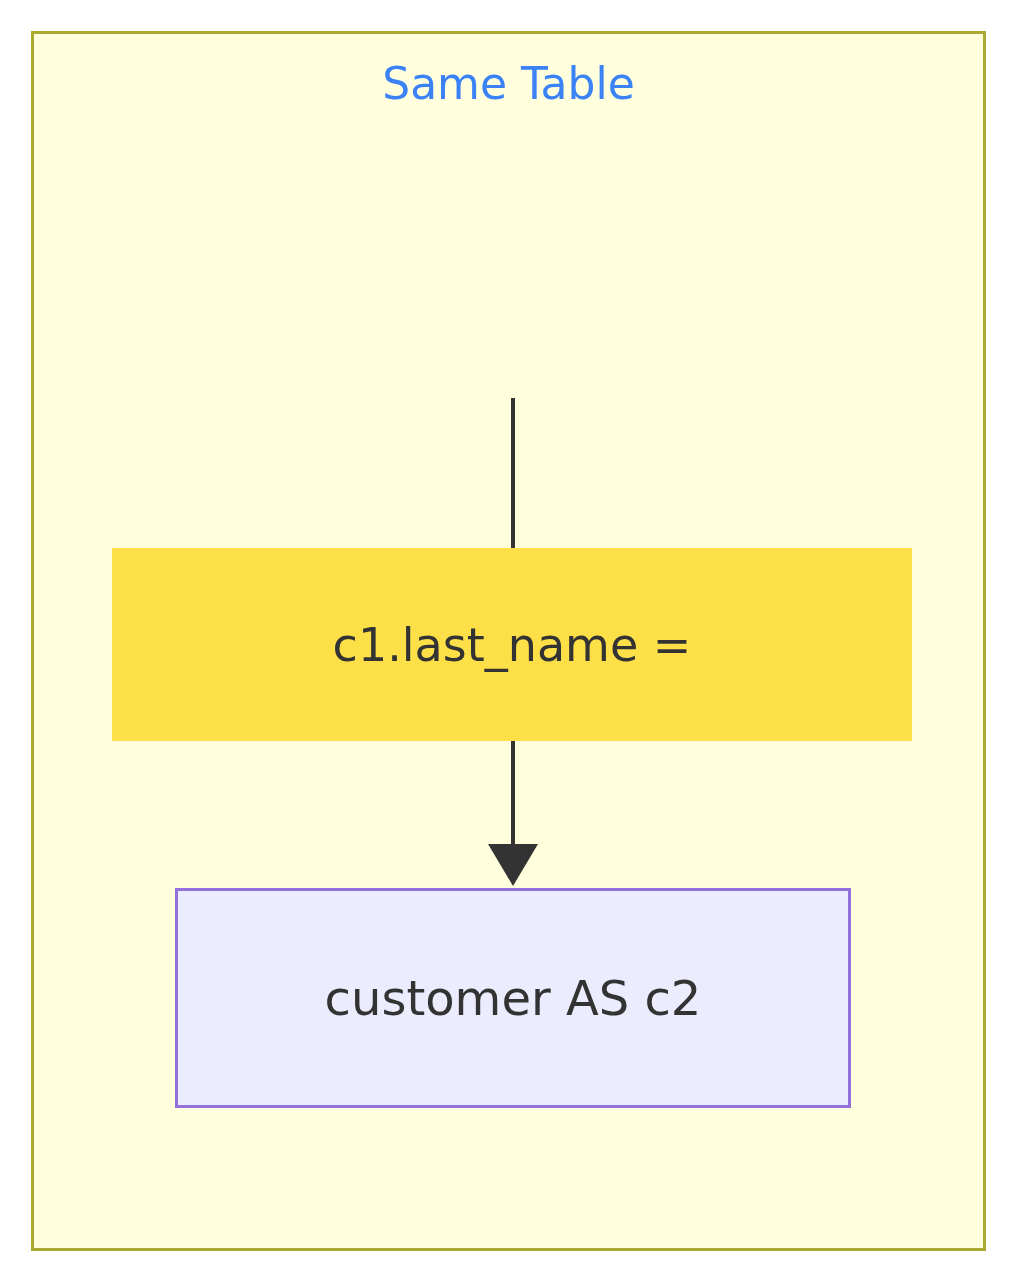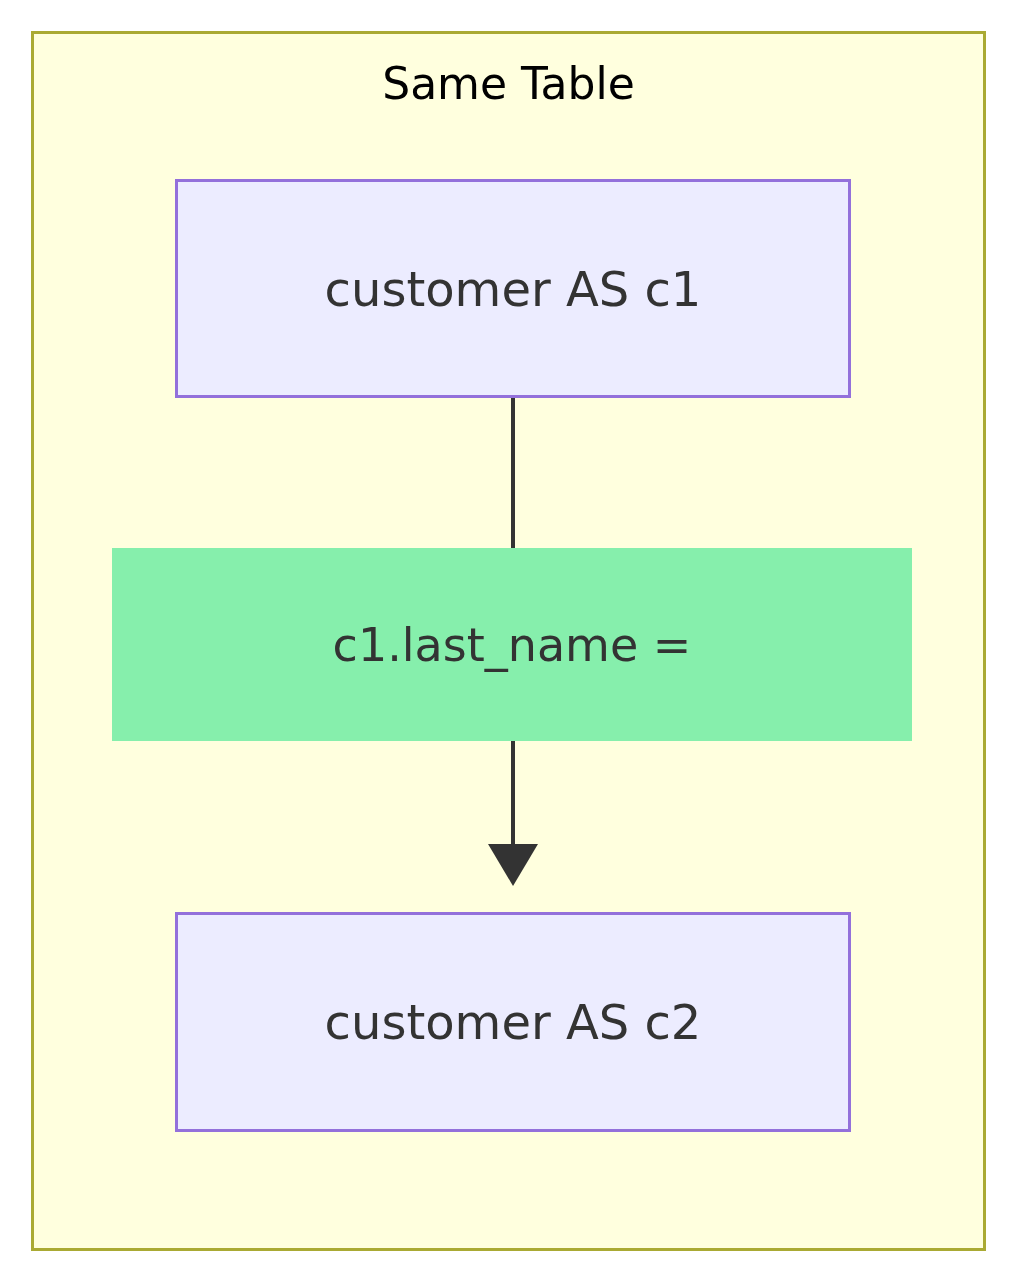--- a/index.html
+++ b/index.html
@@ -35,21 +35,21 @@
   }
 
   .subgraph-title {
     position: absolute;
     left: 0;
     top: 24px;
     width: 100%;
     text-align: center;
     font-size: 44px;
     line-height: 52px;
-    color: #000000;
+    color: #3b82f6;
     letter-spacing: 0px;
     white-space: nowrap;
   }
 
   
   .edge-layer {
     position: absolute;
     left: 0;
     top: 0;
     width: 1024px;
@@ -76,33 +76,33 @@
   }
 
   #node-c1 {
     left: 175px;
     top: 179px;
     width: 676px;
     height: 219px;
   }
   #node-c2 {
     left: 175px;
-    top: 912px;
+    top: 888px;
     width: 676px;
     height: 220px;
   }
 
   
   .edge-label {
     position: absolute;
     left: 112px;
     top: 548px;
     width: 800px;
     height: 193px;
-    background: #86efac;
+    background: #fde047;
     display: flex;
     flex-direction: column;
     align-items: center;
     justify-content: center;
     box-sizing: border-box;
   }
   .edge-label-line {
     font-size: 46px;
     line-height: 86px;
     color: #333333;
@@ -119,23 +119,20 @@
     <div class="subgraph-title">Same Table</div>
   </div>
 
   <svg class="edge-layer" width="1024" height="1288" viewBox="0 0 1024 1288" xmlns="http://www.w3.org/2000/svg">
     <g>
       <line x1="513" y1="398" x2="513" y2="864" stroke="#333333" stroke-width="4"></line>
       <polygon points="513,886 488,844 538,844" fill="#333333"></polygon>
     </g>
   </svg>
 
-  <div class="node" id="node-c1">
-    <span class="node-label">customer AS c1</span>
-  </div>
 
   <div class="edge-label">
     <span class="edge-label-line">c1.last_name =</span>
   </div>
 
   <div class="node" id="node-c2">
     <span class="node-label">customer AS c2</span>
   </div>
 
 </div>

